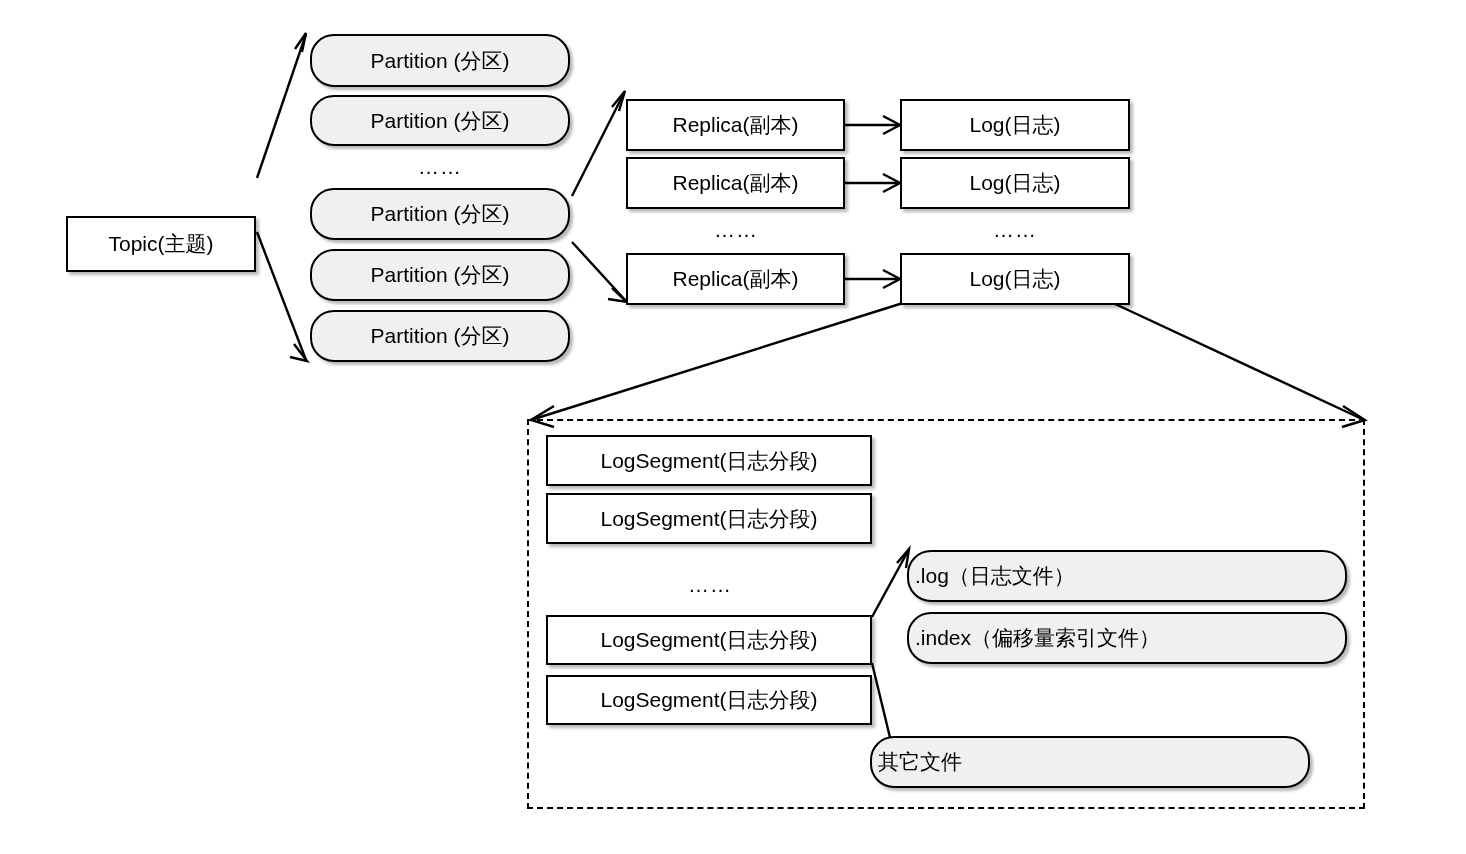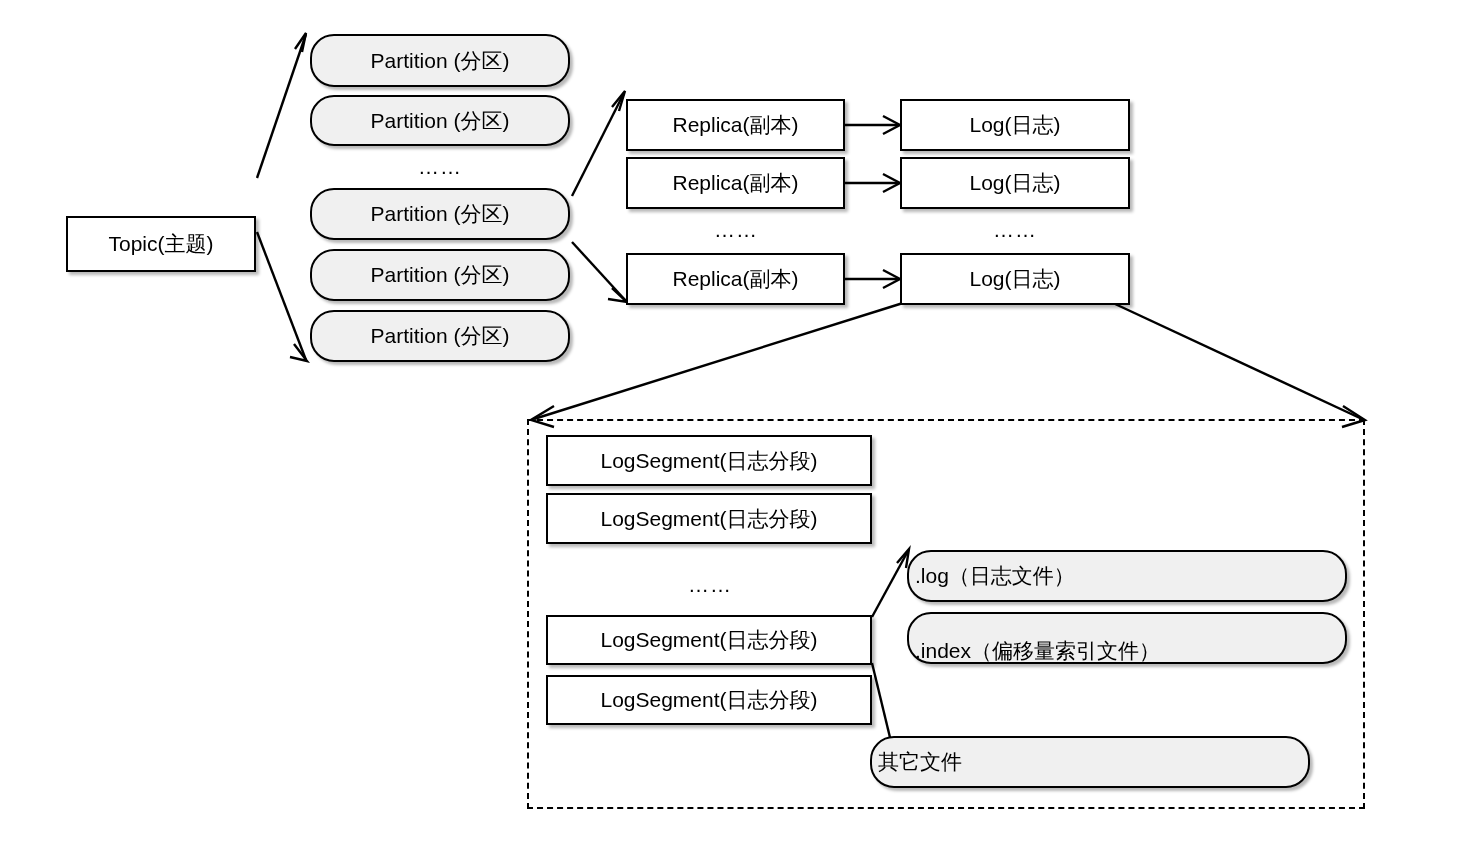--- a/index.html
+++ b/index.html
@@ -189,20 +189,20 @@
   <div class="node fill-white" style="left:546px; top:615px; width:326px; height:50px;">
     <span>LogSegment(日志分段)</span>
   </div>
   <div class="node fill-white" style="left:546px; top:675px; width:326px; height:50px;">
     <span>LogSegment(日志分段)</span>
   </div>
 
   <div class="node fill-gray align-left" style="left:907px; top:550px; width:440px; height:52px;">
     <span>.log（日志文件）</span>
   </div>
-  <div class="node fill-gray align-left" style="left:907px; top:612px; width:440px; height:52px;align-items:flex-end;">
+  <div class="node fill-gray align-left" style="left:907px; top:612px; width:440px; height:52px;">
     <span>.index（偏移量索引文件）</span>
   </div>
   <div class="node fill-gray align-left" style="left:870px; top:736px; width:440px; height:52px;">
     <span>其它文件</span>
   </div>
 
 </div>
 
 </body></html>

